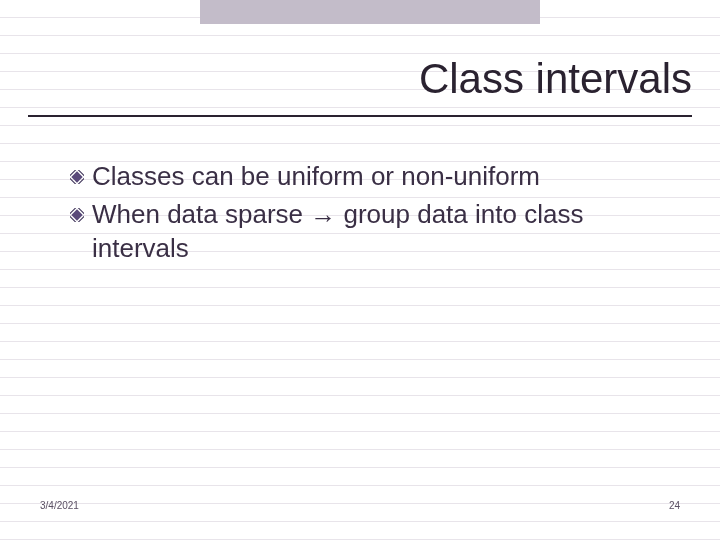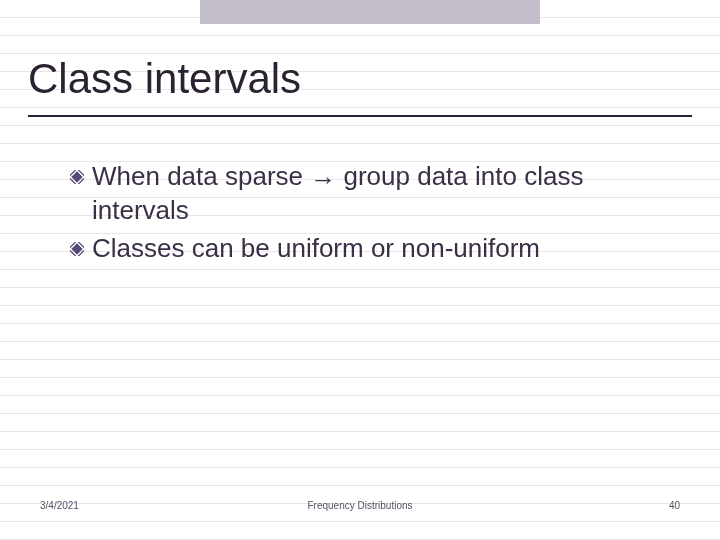--- a/index.html
+++ b/index.html
@@ -33,20 +33,21 @@
     position: absolute;
     top: 55px;
     left: 28px;
     right: 28px;
   }
   .title {
     font-size: 42px;
     font-weight: 400;
     color: #2a2230;
     padding-bottom: 10px;
+    text-align: right;
   }
   .title-rule {
     border: none;
     border-top: 2px solid #2a2230;
     margin-top: 2px;
   }
   .content {
     position: absolute;
     top: 160px;
     left: 70px;
@@ -105,34 +106,33 @@
 
   <div class="content">
 
     <div class="bullet-item">
       <span class="bullet-icon">
         <svg width="14" height="14" viewBox="0 0 14 14">
           <rect x="3" y="3" width="8" height="8" fill="#5a4a7a" transform="rotate(45 7 7)"></rect>
           <rect x="1" y="1" width="12" height="12" fill="none" stroke="#3a2f55" stroke-width="1" transform="rotate(45 7 7)"></rect>
         </svg>
       </span>
-      <span class="bullet-text">When data sparse → group data into class intervals</span>
+      <span class="bullet-text">Classes can be uniform or non-uniform</span>
     </div>
 
     <div class="bullet-item">
       <span class="bullet-icon">
         <svg width="14" height="14" viewBox="0 0 14 14">
           <rect x="3" y="3" width="8" height="8" fill="#5a4a7a" transform="rotate(45 7 7)"></rect>
           <rect x="1" y="1" width="12" height="12" fill="none" stroke="#3a2f55" stroke-width="1" transform="rotate(45 7 7)"></rect>
         </svg>
       </span>
-      <span class="bullet-text">Classes can be uniform or non-uniform</span>
+      <span class="bullet-text">When data sparse → group data into class intervals</span>
     </div>
 
   </div>
 
   <div class="footer">
     <span class="footer-date">3/4/2021</span>
-    <span class="footer-title">Frequency Distributions</span>
-    <span class="footer-page">40</span>
+    <span class="footer-page">24</span>
   </div>
 
 </div>
 
 </body></html>

